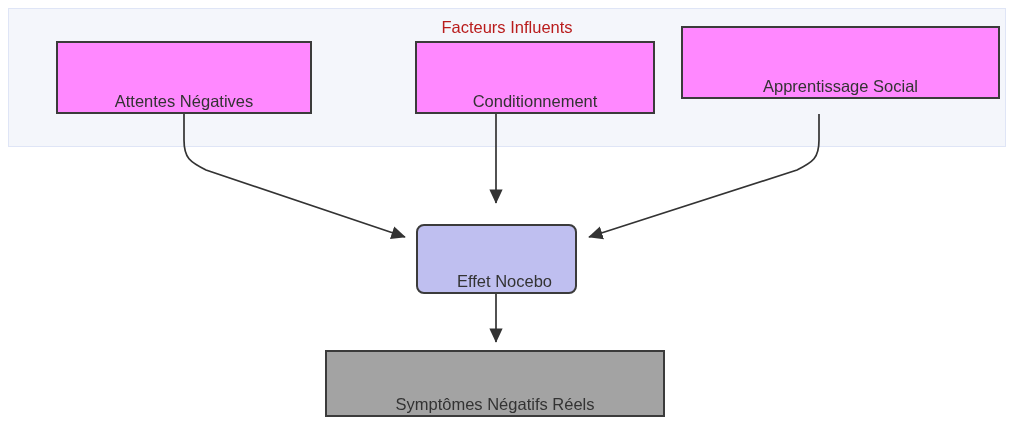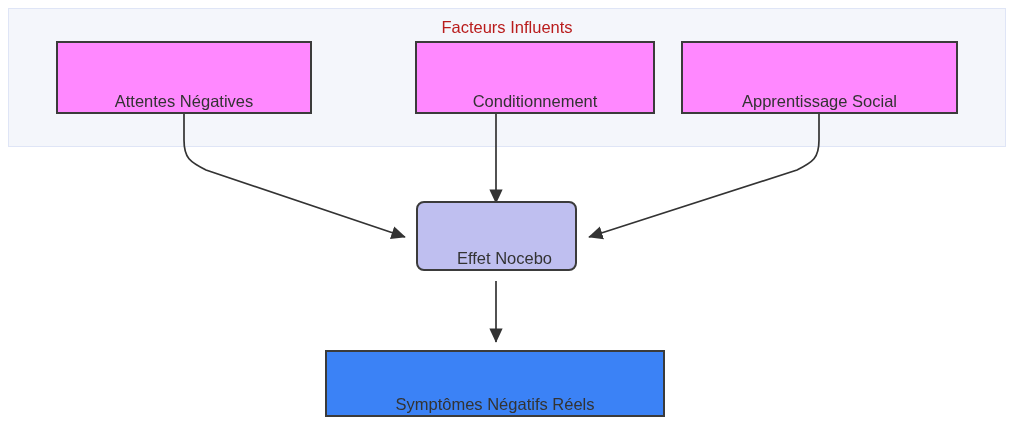--- a/index.html
+++ b/index.html
@@ -65,28 +65,28 @@
   }
   .node-factor {
     background: #ff88ff;
     border-radius: 0;
   }
   .node-effect {
     background: #bfbff0;
     border-radius: 8px;
   }
   .node-outcome {
-    background: #3b82f6;
+    background: #a3a3a3;
     border-radius: 0;
   }
 
   #node-attentes      { left: 56px;  top: 41px;  width: 256px; height: 73px; }
   #node-conditionnement { left: 392px; top: 41px; width: 240px; height: 73px; margin-left: 23px; }
-  #node-apprentissage { left: 681px; top: 41px;  width: 277px; height: 73px; }
-  #node-effet-nocebo  { left: 416px; top: 201px; width: 161px; height: 70px; padding-left: 16px; }
+  #node-apprentissage { left: 681px; top: 26px;  width: 319px; height: 73px; }
+  #node-effet-nocebo  { left: 416px; top: 224px; width: 161px; height: 70px; padding-left: 16px; }
   #node-symptomes     { left: 325px; top: 350px; width: 340px; height: 67px; }
 </style>
 </head>
 <body>
 
 <div id="canvas">
 
   <div class="cluster">
     <div class="cluster-title">Facteurs Influents</div>
   </div>

